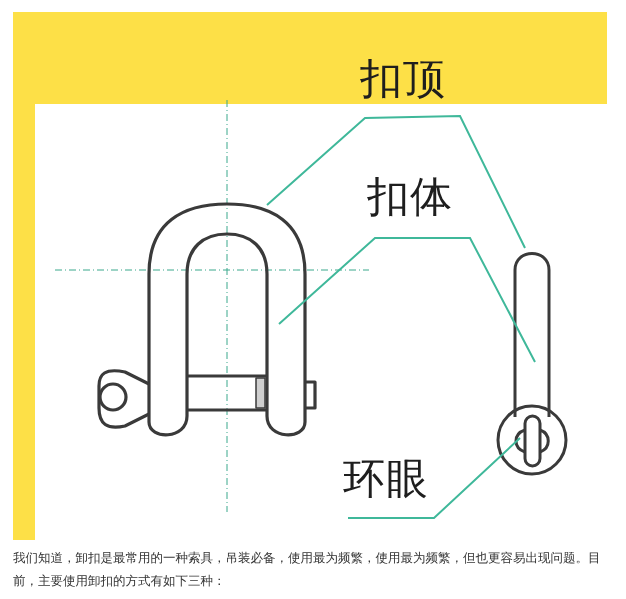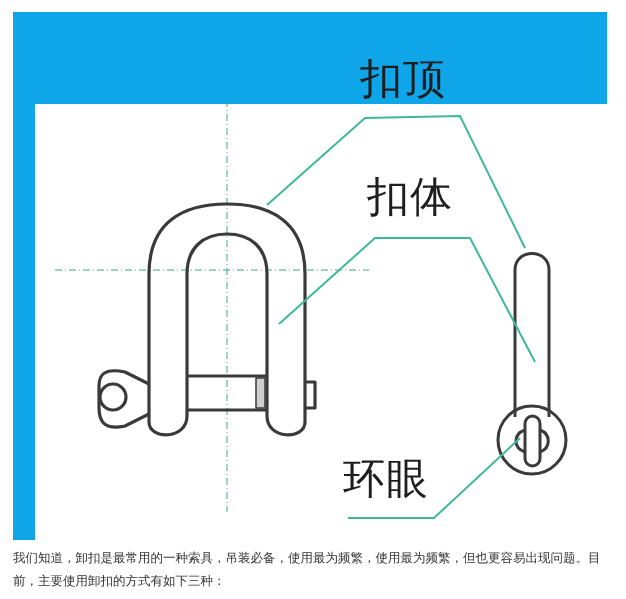--- a/index.html
+++ b/index.html
@@ -1,19 +1,19 @@
 <!DOCTYPE html>
 <html><head>
 <meta charset="utf-8">
 <style>
   html, body { margin: 0; padding: 0; background: #ffffff; }
   body { width: 626px; height: 599px; position: relative; overflow: hidden;
          font-family: "DejaVu Sans", "Liberation Sans", sans-serif; }
   .figure { position: absolute; left: 13px; top: 12px; width: 594px; height: 528px;
-            background: #0ea5e9; overflow: hidden; }
+            background: #fde047; overflow: hidden; }
   .figure svg { position: absolute; left: 0; top: 0; }
   .label { position: absolute; font-size: 42px; color: #1e1e1e; line-height: 1;
            letter-spacing: 1px; font-family: "DejaVu Sans", sans-serif; }
   .caption { position: absolute; left: 13px; top: 546px; width: 600px;
              font-size: 12.5px; line-height: 23px; color: #333333;
              font-family: "DejaVu Sans", "Liberation Sans", sans-serif; }
 </style>
 </head>
 <body>
 

